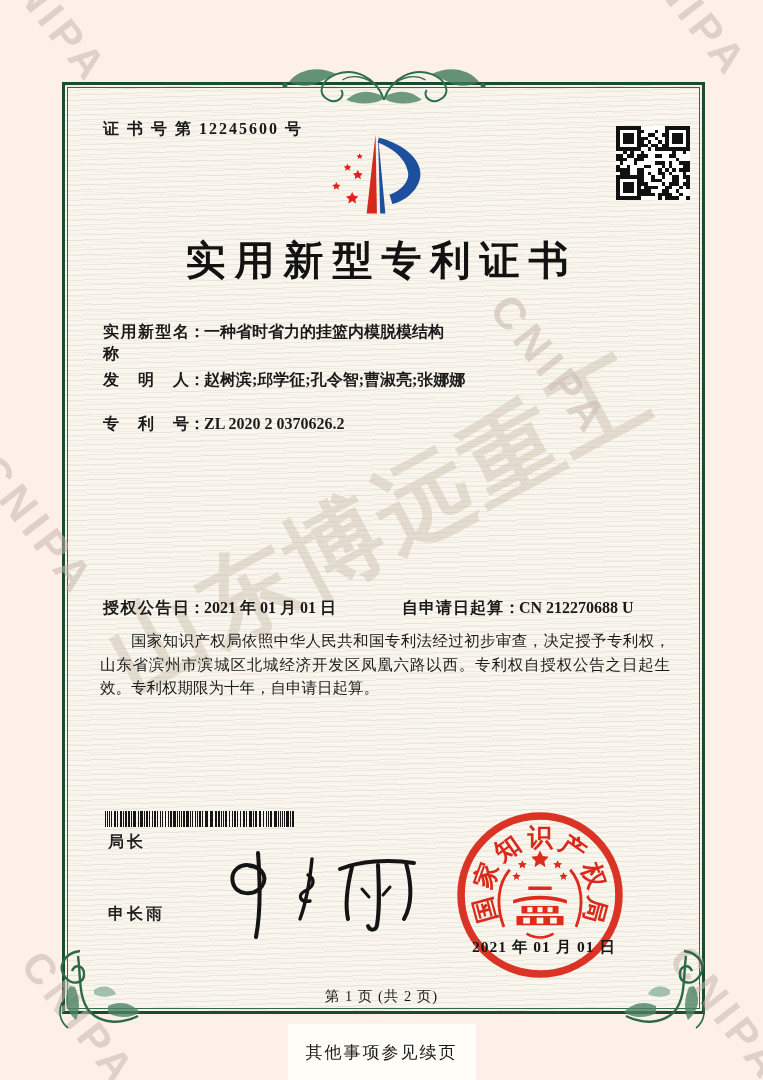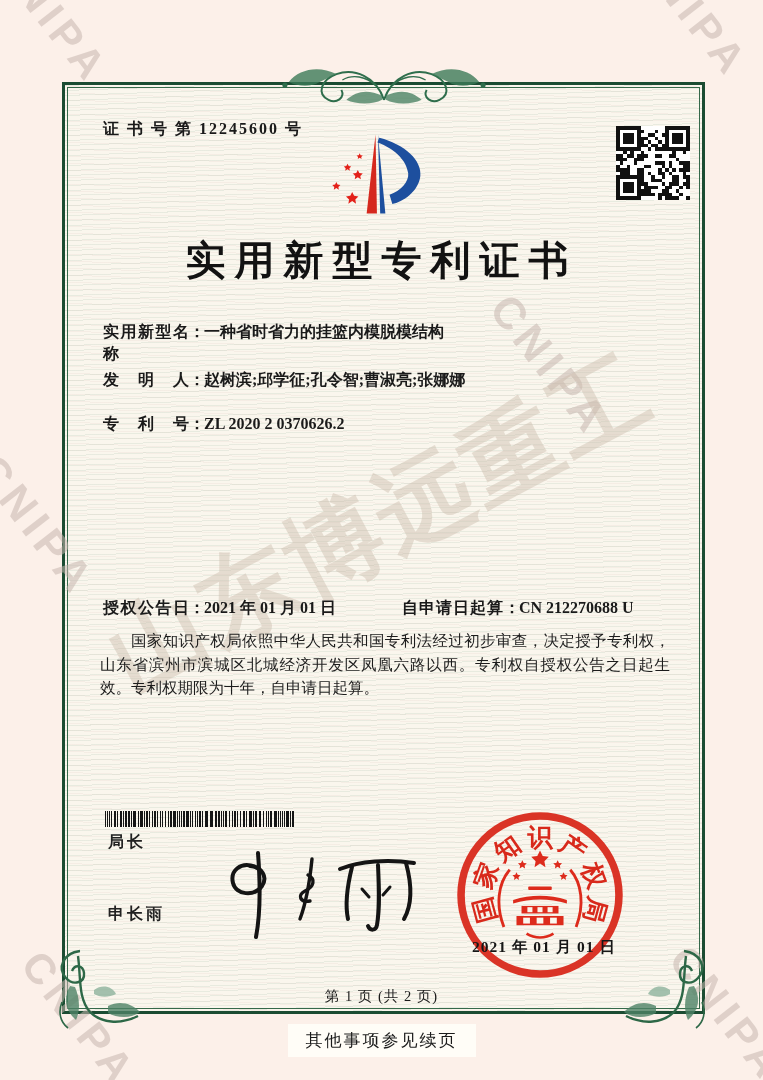--- a/index.html
+++ b/index.html
@@ -59,21 +59,21 @@
     position:absolute;z-index:3;left:108px;
     font-family:"Liberation Sans","DejaVu Sans",sans-serif;
     font-size:16px;font-weight:600;letter-spacing:3px;color:#222;
   }
   .signature{position:absolute;z-index:4;left:222px;top:845px;}
   .seal{position:absolute;z-index:3;left:456px;top:811px;}
   .seal-date{position:absolute;z-index:5;left:472px;top:937px;font-size:15.5px;letter-spacing:1px;color:#161616;font-weight:600;white-space:nowrap;}
   .page-num{position:absolute;z-index:3;left:0;right:0;top:987px;text-align:center;font-size:14.5px;letter-spacing:1px;}
   .footer-note{
     position:absolute;z-index:3;left:50%;top:1024px;transform:translateX(-50%);
-    background:#fffdf7;padding:5px 18px;font-size:17px;letter-spacing:2px;color:#1b1b1b;
+    background:#fffdf7;padding:17px 18px;font-size:17px;letter-spacing:2px;color:#1b1b1b;
   }
 </style>
 </head>
 <body>
 
 <div class="page">
 
   <div class="wm" style="left:-28px;top:-8px;font-size:42px;transform:rotate(52deg);">CNIPA</div>
   <div class="wm" style="left:612px;top:-14px;font-size:42px;transform:rotate(52deg);">CNIPA</div>
   <div class="wm" style="left:468px;top:340px;font-size:44px;transform:rotate(52deg);">CNIPA</div>

